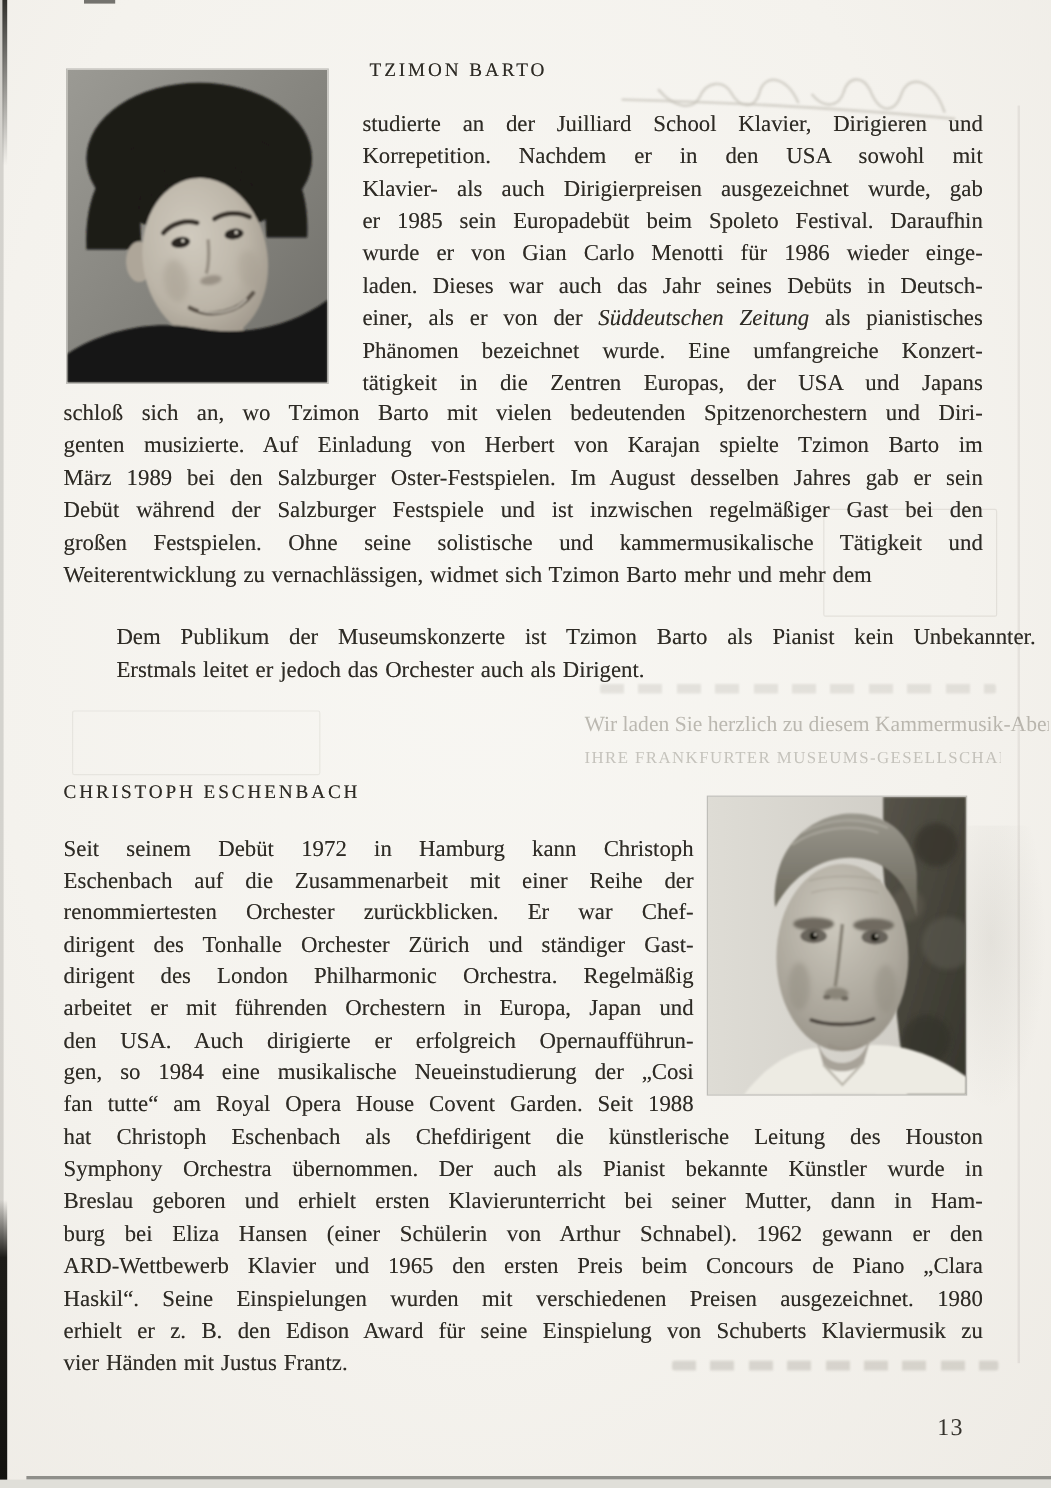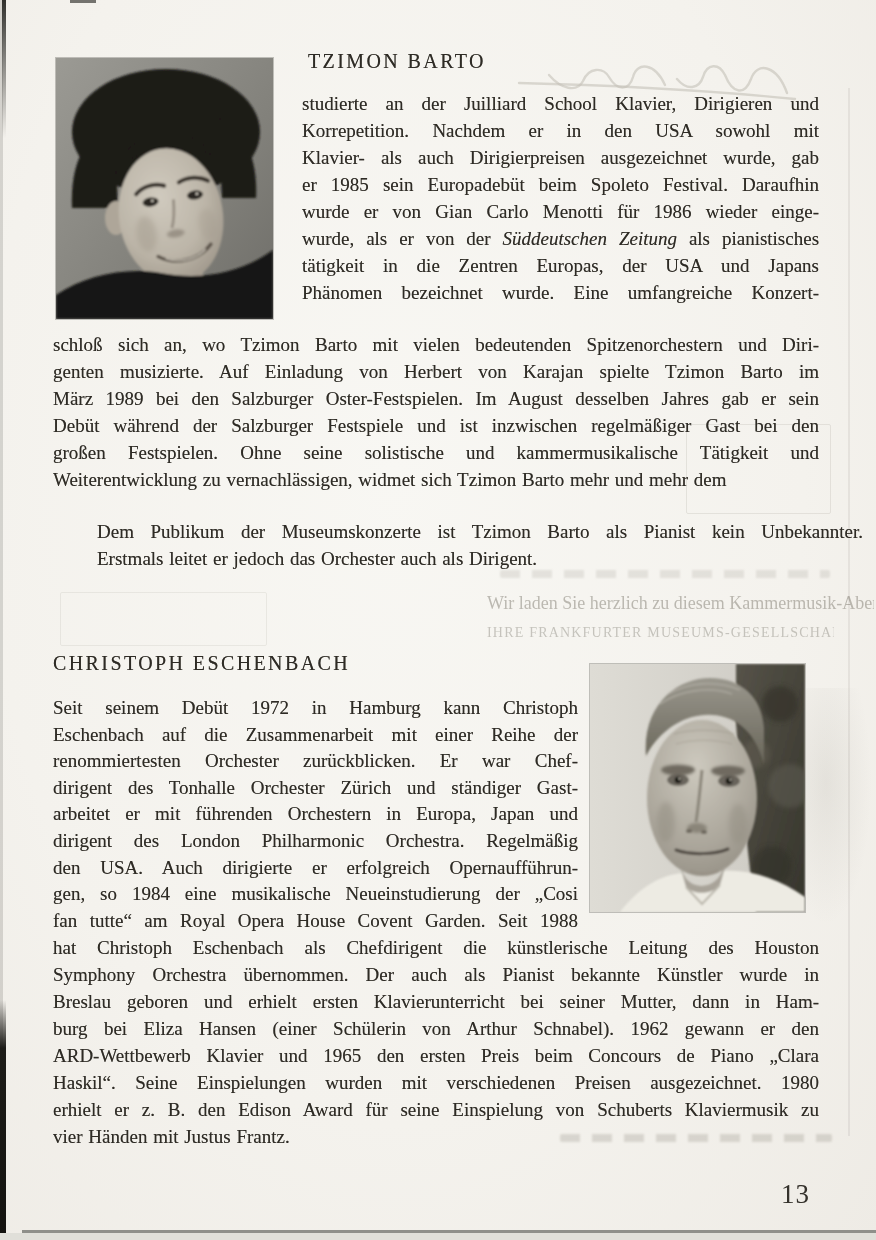--- a/index.html
+++ b/index.html
@@ -27,38 +27,38 @@
   .bl1{left:487px;top:593px;right:2px;font-size:18px;}
   .bl2{left:487px;top:625px;right:42px;font-size:14px;letter-spacing:1.2px;color:rgba(112,108,96,.36);}
   .bleed-frag{position:absolute;height:8px;filter:blur(.8px);border-radius:2px;
     background:repeating-linear-gradient(90deg, rgba(115,110,98,.26) 0 20px, rgba(115,110,98,0) 20px 32px);}
   .frag0{left:500px;top:570px;width:330px;opacity:.55;}
   .frag1{left:560px;top:1134px;width:272px;opacity:.8;}
   .bleed-blob{position:absolute;left:806px;top:688px;width:66px;height:238px;
     background:radial-gradient(ellipse at 30% 40%, rgba(120,116,104,.12), rgba(120,116,104,0) 70%);}
 
   
-  .heading{position:absolute;margin:0;font-size:20px;font-weight:400;letter-spacing:2.4px;color:#2e2b25;
+  .heading{position:absolute;margin:0;font-size:16px;font-weight:400;letter-spacing:2.4px;color:#2e2b25;
     text-shadow:0 0 .5px rgba(46,43,37,.55);}
   .barto-heading{left:308px;top:50px;}
   .esch-heading{left:53px;top:652px;text-align:right;}
 
   
   .textblock{position:absolute;font-size:19px;line-height:27px;color:#2e2b25;
     text-shadow:0 0 .45px rgba(46,43,37,.5);word-spacing:1px;}
   .tline{text-align:justify;text-align-last:justify;}
   .para-end .tline:last-child{text-align-last:left;}
   .ital{font-style:italic;}
   .barto-right{left:302px;top:90px;width:517px;}
   .barto-full{left:53px;top:331px;width:766px;}
   .barto-para2{left:53px;top:518px;width:766px;margin-left:44px;}
   .esch-left{left:53px;top:695px;width:525px;line-height:26.6px;}
   .esch-full{left:53px;top:934px;width:766px;}
 
-  .page-number{position:absolute;left:781px;top:1179px;font-size:27px;letter-spacing:1px;color:#35322c;}
+  .page-number{position:absolute;left:781px;top:1179px;font-size:20px;letter-spacing:1px;color:#35322c;}
 
   
   .photo{position:absolute;overflow:hidden;outline:1px solid rgba(90,88,82,.35);}
   .photo-barto{left:56px;top:58px;width:217px;height:261px;}
   .photo-esch{left:590px;top:664px;width:215px;height:248px;}
   .photo svg{display:block;}
 </style>
 </head>
 <body>
 
@@ -135,23 +135,24 @@
     </svg>
   </div>
 
   <h1 class="heading barto-heading">TZIMON BARTO</h1>
   <div class="textblock barto-right">
       <div class="tline"><span>studierte an der Juilliard School Klavier, Dirigieren und</span></div>
       <div class="tline"><span>Korrepetition. Nachdem er in den USA sowohl mit</span></div>
       <div class="tline"><span>Klavier- als auch Dirigierpreisen ausgezeichnet wurde, gab</span></div>
       <div class="tline"><span>er 1985 sein Europadebüt beim Spoleto Festival. Daraufhin</span></div>
       <div class="tline"><span>wurde er von Gian Carlo Menotti für 1986 wieder einge-</span></div>
-      <div class="tline"><span>wurde, als er von der </span><span class="ital">Süddeutschen Zeitung</span><span> als pianistisches</span></div>
+      <div class="tline"><span>laden. Dieses war auch das Jahr seines Debüts in Deutsch-</span></div>
+      <div class="tline"><span>einer, als er von der </span><span class="ital">Süddeutschen Zeitung</span><span> als pianistisches</span></div>
+      <div class="tline"><span>Phänomen bezeichnet wurde. Eine umfangreiche Konzert-</span></div>
       <div class="tline"><span>tätigkeit in die Zentren Europas, der USA und Japans</span></div>
-      <div class="tline"><span>Phänomen bezeichnet wurde. Eine umfangreiche Konzert-</span></div>
     </div>
   <div class="textblock barto-full para-end">
       <div class="tline"><span>schloß sich an, wo Tzimon Barto mit vielen bedeutenden Spitzenorchestern und Diri-</span></div>
       <div class="tline"><span>genten musizierte. Auf Einladung von Herbert von Karajan spielte Tzimon Barto im</span></div>
       <div class="tline"><span>März 1989 bei den Salzburger Oster-Festspielen. Im August desselben Jahres gab er sein</span></div>
       <div class="tline"><span>Debüt während der Salzburger Festspiele und ist inzwischen regelmäßiger Gast bei den</span></div>
       <div class="tline"><span>großen Festspielen. Ohne seine solistische und kammermusikalische Tätigkeit und</span></div>
       <div class="tline"><span>Weiterentwicklung zu vernachlässigen, widmet sich Tzimon Barto mehr und mehr dem</span></div>
     </div>
   <div class="textblock barto-para2 para-end">
@@ -221,22 +222,22 @@
         <path d="M96,223 L112,240 L130,221" stroke="#b9b5aa" stroke-width="2" fill="none"></path>
       </g>
     </svg>
   </div>
 
   <div class="textblock esch-left">
       <div class="tline"><span>Seit seinem Debüt 1972 in Hamburg kann Christoph</span></div>
       <div class="tline"><span>Eschenbach auf die Zusammenarbeit mit einer Reihe der</span></div>
       <div class="tline"><span>renommiertesten Orchester zurückblicken. Er war Chef-</span></div>
       <div class="tline"><span>dirigent des Tonhalle Orchester Zürich und ständiger Gast-</span></div>
+      <div class="tline"><span>dirigent des London Philharmonic Orchestra. Regelmäßig</span></div>
       <div class="tline"><span>arbeitet er mit führenden Orchestern in Europa, Japan und</span></div>
-      <div class="tline"><span>dirigent des London Philharmonic Orchestra. Regelmäßig</span></div>
       <div class="tline"><span>den USA. Auch dirigierte er erfolgreich Opernaufführun-</span></div>
       <div class="tline"><span>gen, so 1984 eine musikalische Neueinstudierung der „Cosi</span></div>
       <div class="tline"><span>fan tutte“ am Royal Opera House Covent Garden. Seit 1988</span></div>
     </div>
   <div class="textblock esch-full para-end">
       <div class="tline"><span>hat Christoph Eschenbach als Chefdirigent die künstlerische Leitung des Houston</span></div>
       <div class="tline"><span>Symphony Orchestra übernommen. Der auch als Pianist bekannte Künstler wurde in</span></div>
       <div class="tline"><span>Breslau geboren und erhielt ersten Klavierunterricht bei seiner Mutter, dann in Ham-</span></div>
       <div class="tline"><span>burg bei Eliza Hansen (einer Schülerin von Arthur Schnabel). 1962 gewann er den</span></div>
       <div class="tline"><span>ARD-Wettbewerb Klavier und 1965 den ersten Preis beim Concours de Piano „Clara</span></div>

